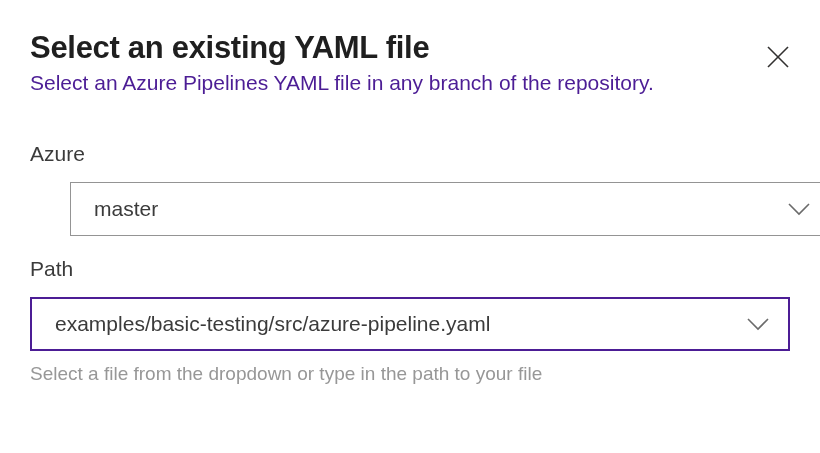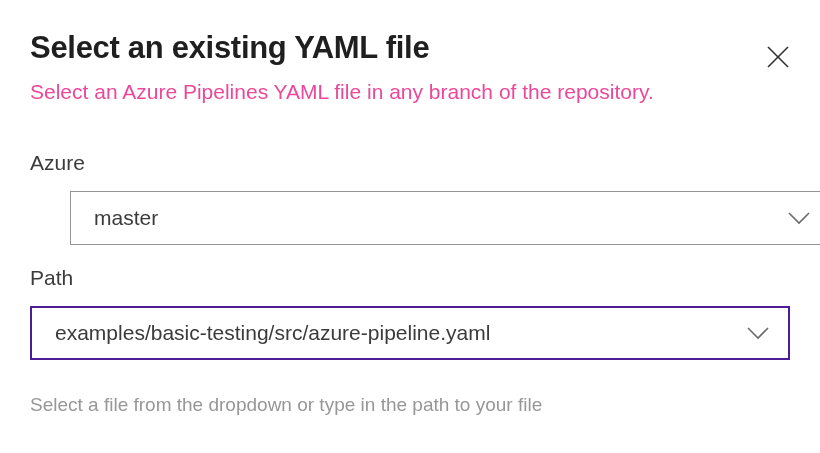--- a/index.html
+++ b/index.html
@@ -15,24 +15,23 @@
     padding: 28px 30px 7px 30px;
   }
   .dialog-title {
     font-size: 31px;
     font-weight: 700;
     color: #1f1f1f;
     letter-spacing: -0.3px;
     line-height: 40px;
   }
   .dialog-subtitle {
-    margin-top: 9px;
     font-size: 21px;
     line-height: 30px;
-    color: #ec4899;
+    color: #4c1d95;
     max-width: 625px;
     font-weight: 400;
   }
   .close-btn {
     position: absolute;
     top: 38px; right: 22px;
     width: 40px; height: 40px;
     display: flex; align-items: center; justify-content: center;
     background: transparent;
     border: none;
@@ -60,21 +59,21 @@
   .combobox-focus { border: 2px solid #4c1d95; gap: 10px; }
   .combobox-value {
     font-size: 21px;
     color: #3b3b3b;
     white-space: nowrap;
     overflow: hidden;
     text-overflow: ellipsis;
   }
   .chevron { flex: 0 0 auto; display: flex; }
   .helper-text {
-    margin-top: 34px;
+    margin-top: 12px;
     font-size: 19px;
     color: #979797;
     font-weight: 400;
   }
 </style>
 </head>
 <body>
 
 <div class="dialog">
 

